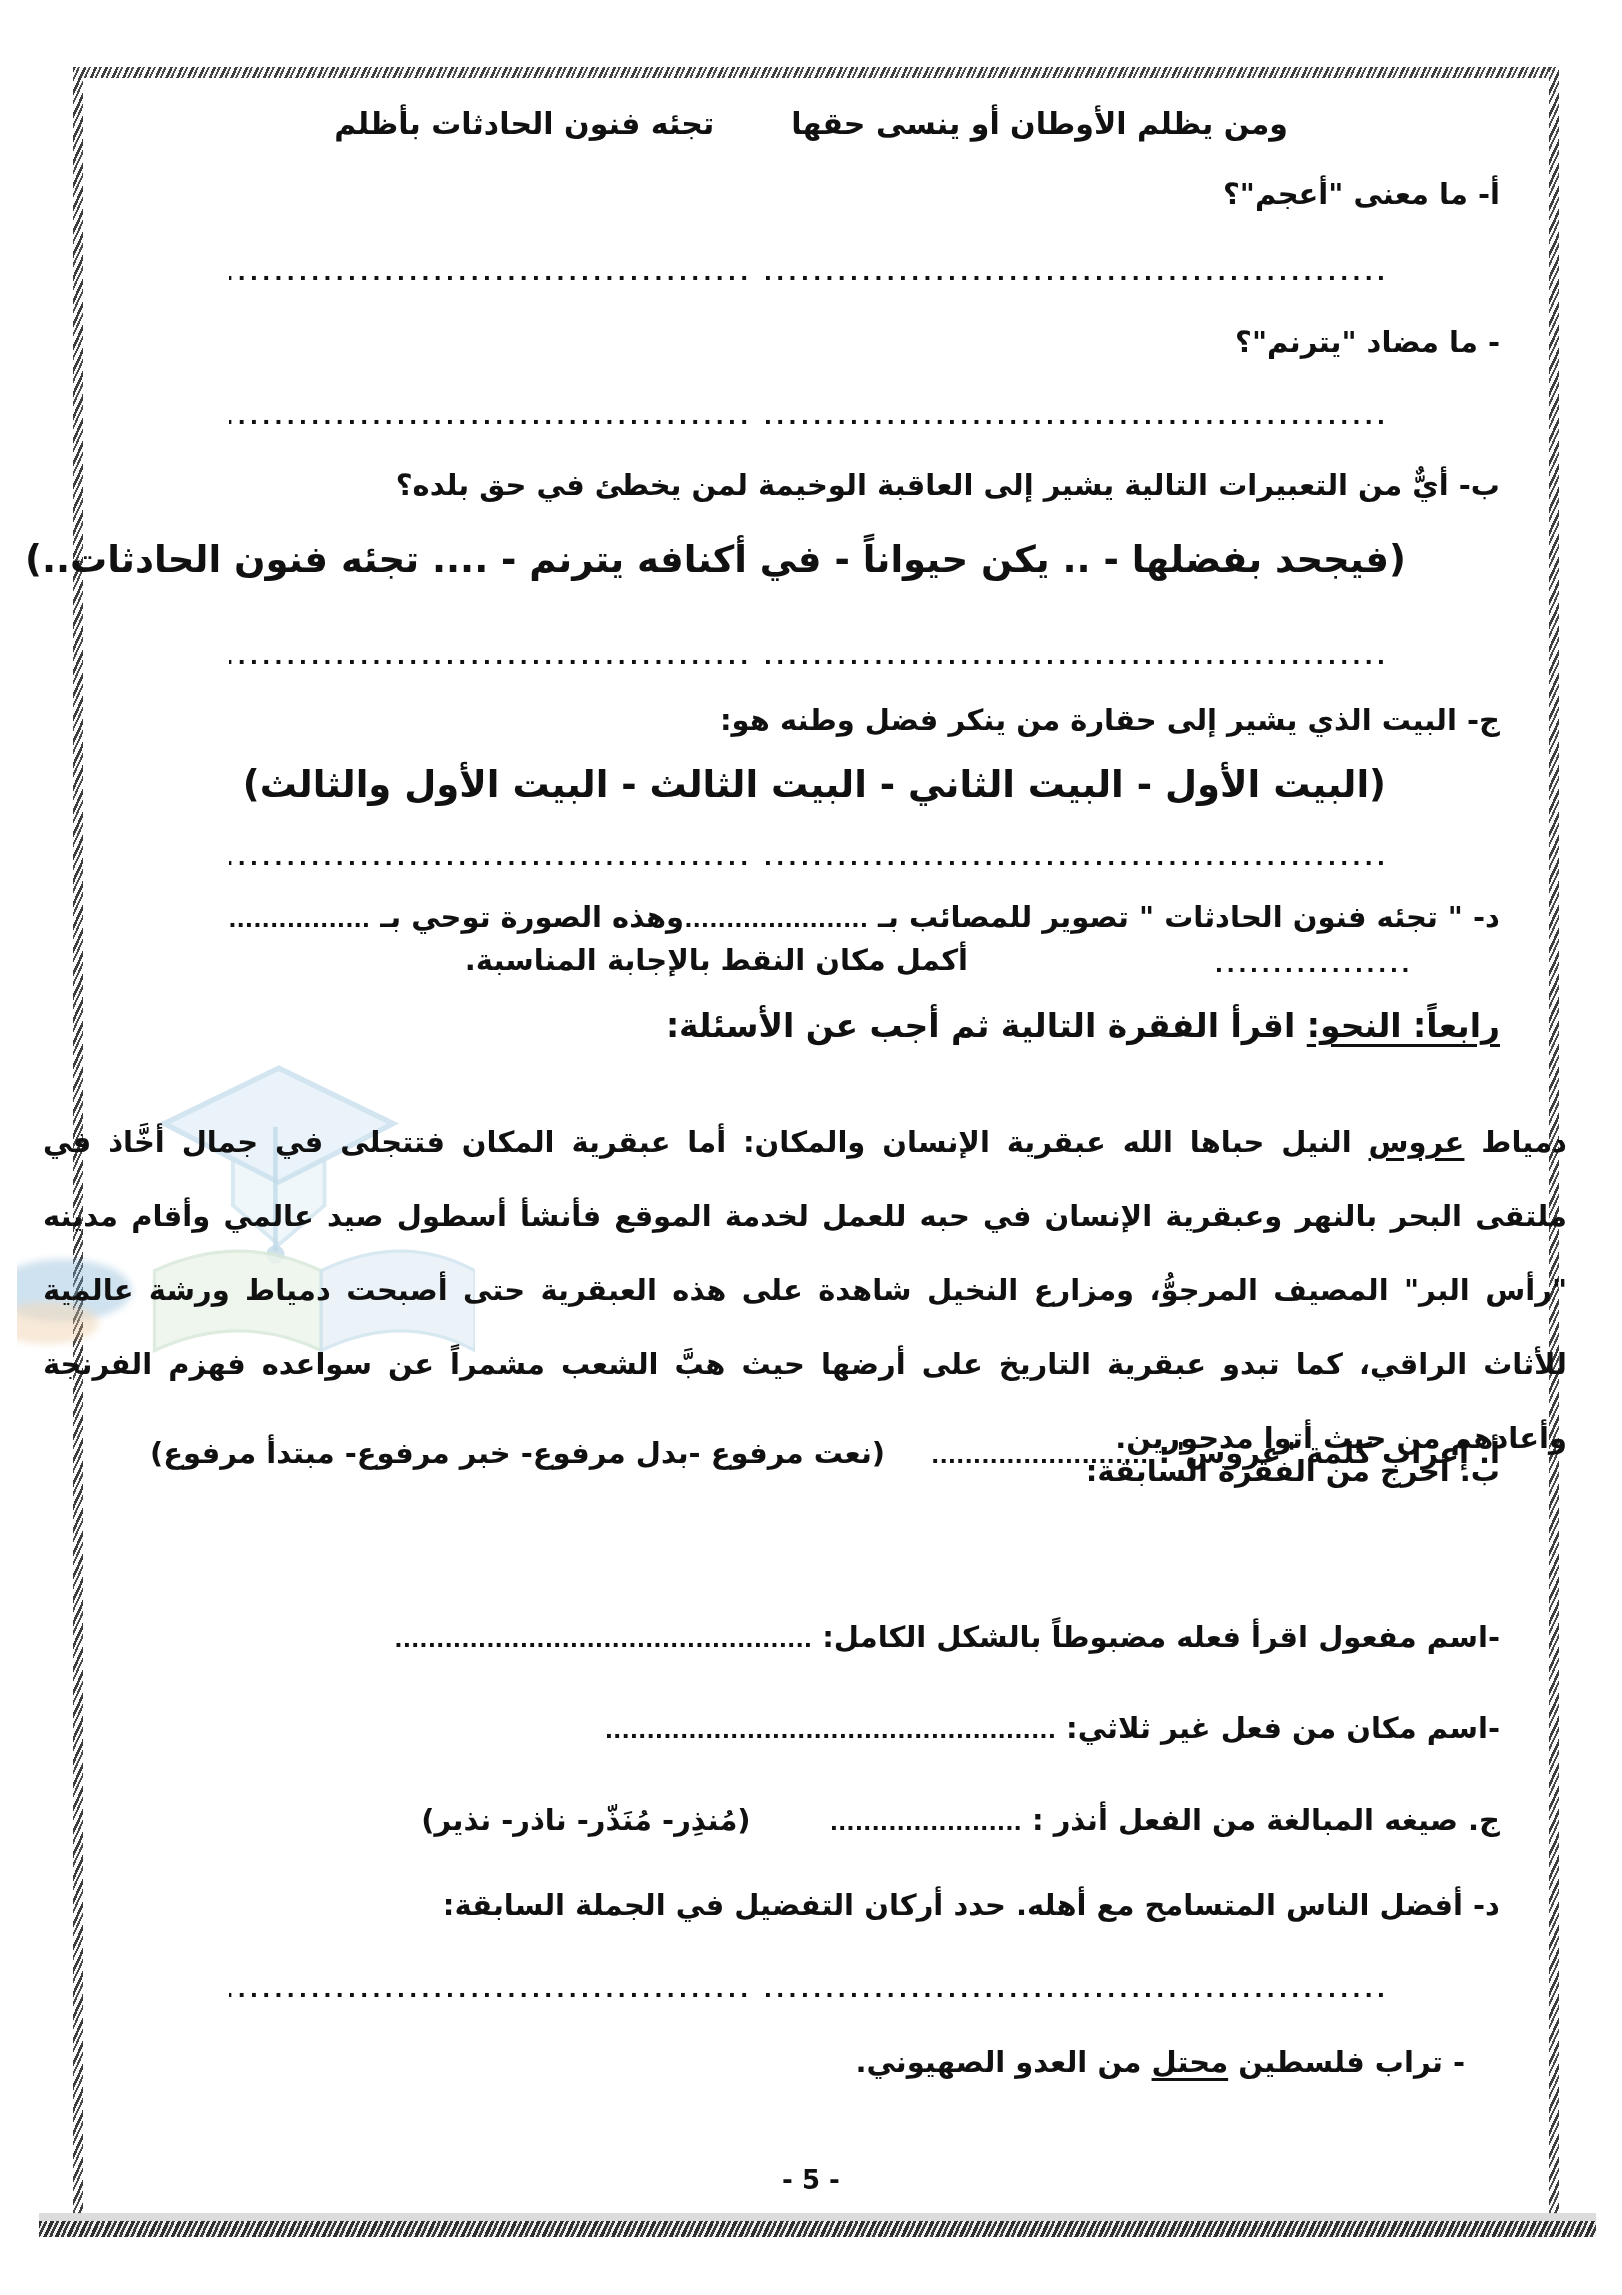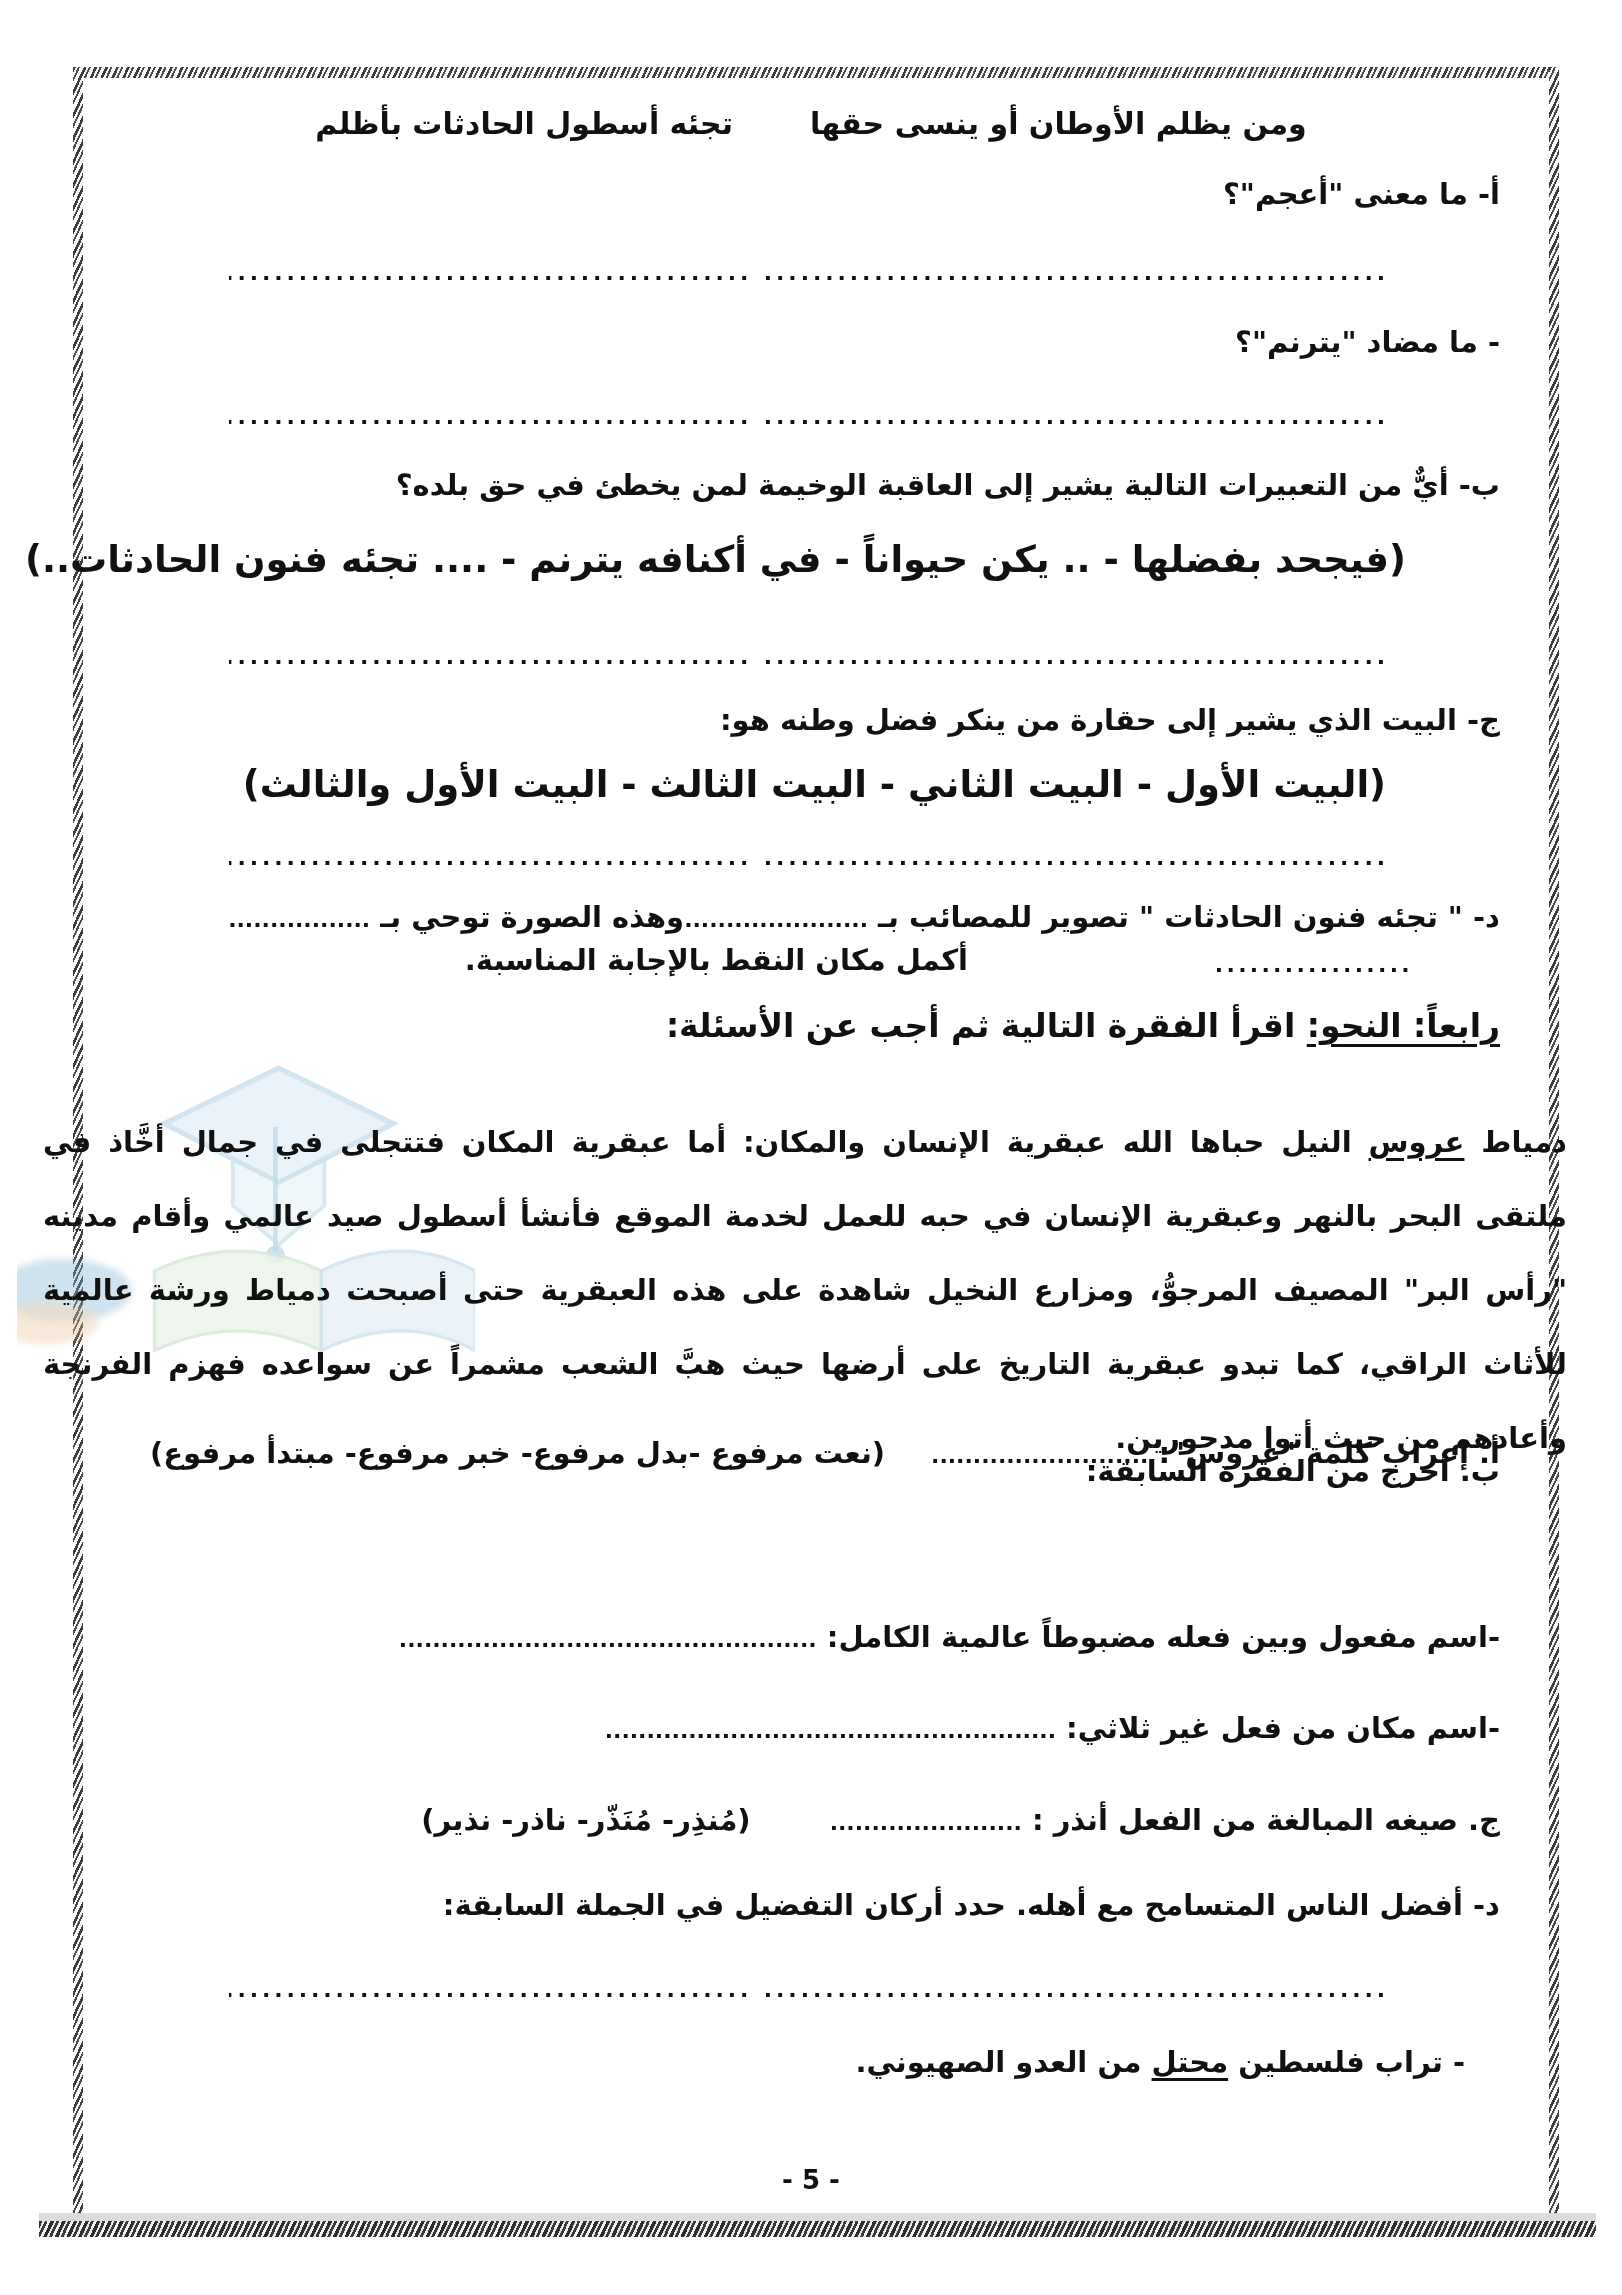--- a/index.html
+++ b/index.html
@@ -64,21 +64,21 @@
     <path d="M395,110 L395,300" stroke="#8fbcd6" stroke-width="7" opacity="0.8"></path>
     <circle cx="395" cy="305" r="14" fill="#8fbcd6" opacity="0.8"></circle>
     <path d="M210,330 Q340,270 465,330 L465,452 Q340,392 210,452 Z" fill="#dceadb" stroke="#b9d6ba" stroke-width="5" opacity="0.85"></path>
     <path d="M465,330 Q590,270 700,330 L700,452 Q590,392 465,452 Z" fill="#d3e6f2" stroke="#a9cde1" stroke-width="5" opacity="0.85"></path>
     <ellipse cx="70" cy="360" rx="105" ry="48" fill="#79aed2" filter="url(#blur1)" opacity="0.65"></ellipse>
     <ellipse cx="45" cy="410" rx="80" ry="32" fill="#e9bd8a" filter="url(#blur1)" opacity="0.6"></ellipse>
   </svg>
 
   <div class="abs verse" style="top:106px;">
     <span>ومن يظلم الأوطان أو ينسى حقها</span>
-    <span>تجئه أسطول الحادثات بأظلم</span>
+    <span>تجئه فنون الحادثات بأظلم</span>
   </div>
 
   <div class="abs line" style="top:175px;right:122px;">أ- ما معنى "أعجم"؟</div>
 
   <div class="abs sep" style="top:260px;">................................................... ........................................................................</div>
 
   <div class="abs line" style="top:323px;right:122px;">- ما مضاد "يترنم"؟</div>
 
   <div class="abs sep" style="top:404px;">................................................... ........................................................................</div>
 
@@ -111,21 +111,21 @@
     <span>دمياط </span><span class="kw">عروس</span><span> النيل حباها الله عبقرية الإنسان والمكان: أما عبقرية المكان فتتجلى في جمال أخَّاذ في ملتقى البحر بالنهر وعبقرية الإنسان في حبه للعمل لخدمة الموقع فأنشأ أسطول صيد عالمي وأقام مدينه "رأس البر" المصيف المرجوُّ، ومزارع النخيل شاهدة على هذه العبقرية حتى أصبحت دمياط ورشة عالمية للأثاث الراقي، كما تبدو عبقرية التاريخ على أرضها حيث هبَّ الشعب مشمراً عن سواعده فهزم الفرنجة وأعادهم من حيث أتوا مدحورين.</span>
   </div>
 
   <div class="abs line" style="top:1434px;right:122px;">
     <span>أ. إعراب كلمة "عروس": </span><span class="dots">..........................</span><span style="margin-right:46px;">(نعت مرفوع -بدل مرفوع- خبر مرفوع- مبتدأ مرفوع)</span>
   </div>
 
   <div class="abs line" style="top:1452px;right:122px;">ب. أخرج من الفقرة السابقة:</div>
 
   <div class="abs line" style="top:1618px;right:122px;">
-    <span>-اسم مفعول وبين فعله مضبوطاً عالمية الكامل: </span><span class="dots">..................................................</span>
+    <span>-اسم مفعول اقرأ فعله مضبوطاً بالشكل الكامل: </span><span class="dots">..................................................</span>
   </div>
 
   <div class="abs line" style="top:1709px;right:122px;">
     <span>-اسم مكان من فعل غير ثلاثي: </span><span class="dots">......................................................</span>
   </div>
 
   <div class="abs line" style="top:1886px;right:122px;">د- أفضل الناس المتسامح مع أهله.  حدد أركان التفضيل في الجملة السابقة:</div>
 
   <div class="abs line" style="top:1801px;right:122px;">
     <span>ج.  صيغه المبالغة من الفعل أنذر : </span><span class="dots">.......................</span><span style="margin-right:79px;">(مُنذِر- مُنَذّر- ناذر- نذير)</span>

